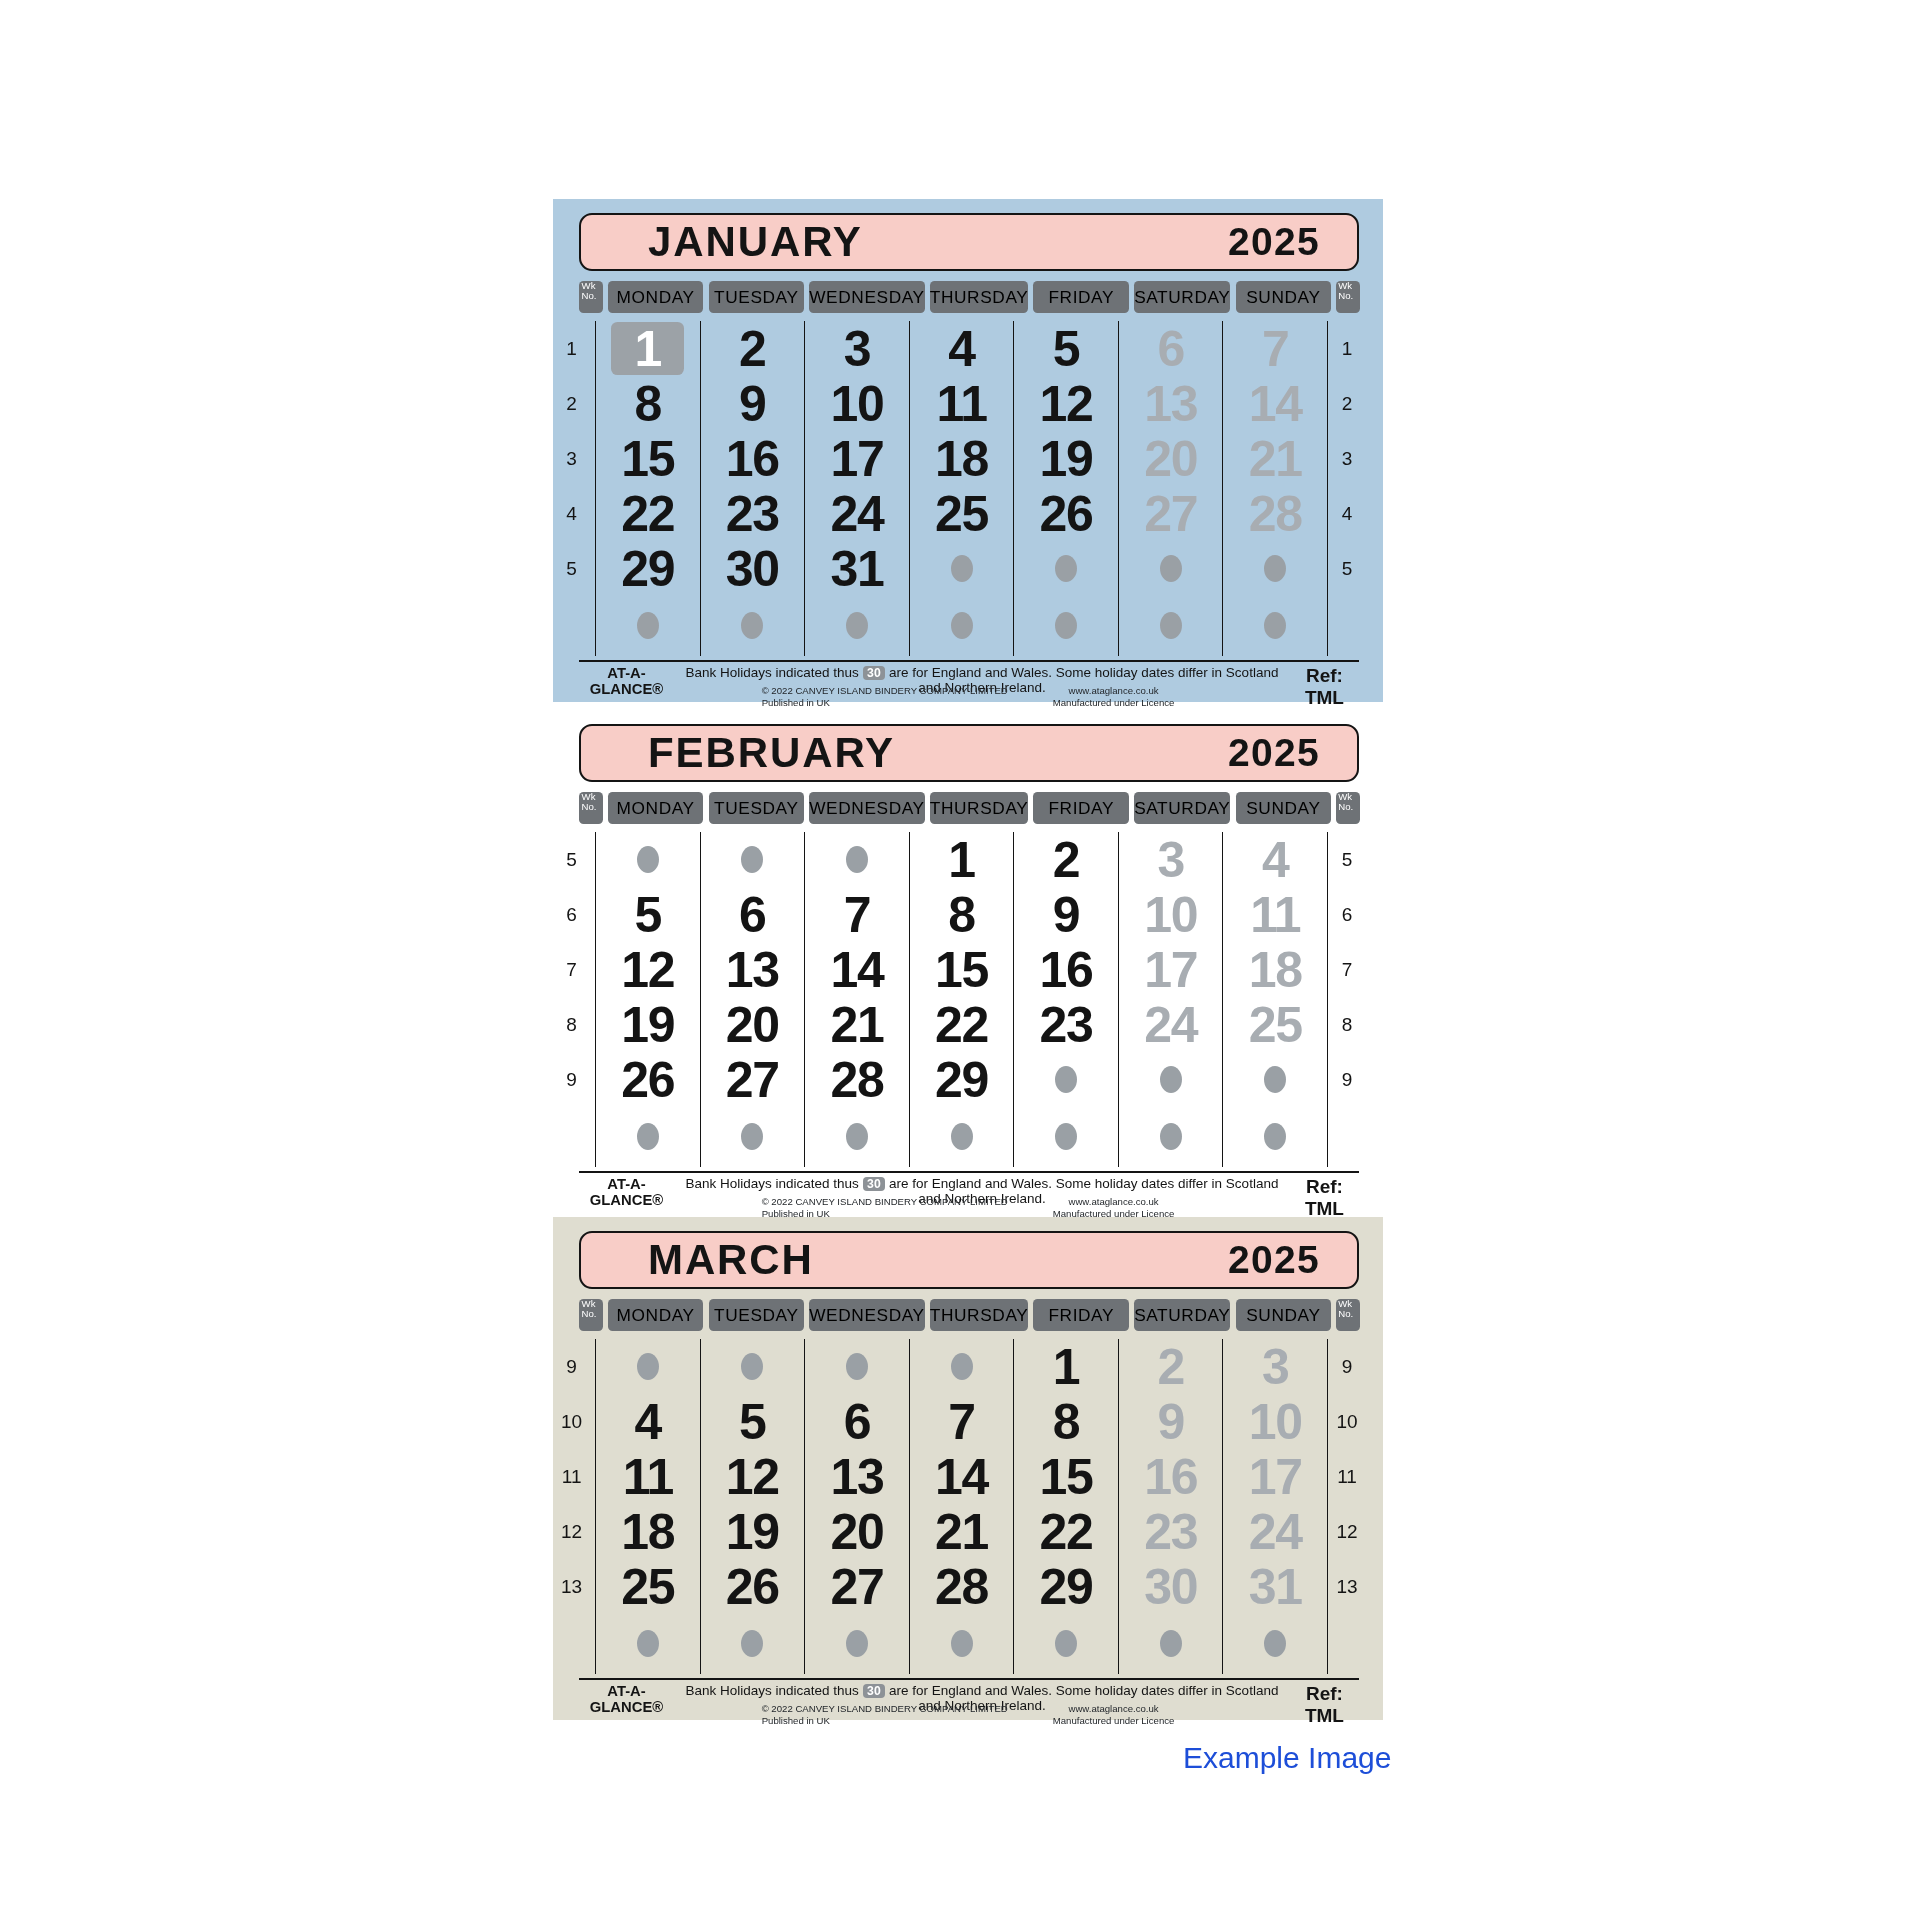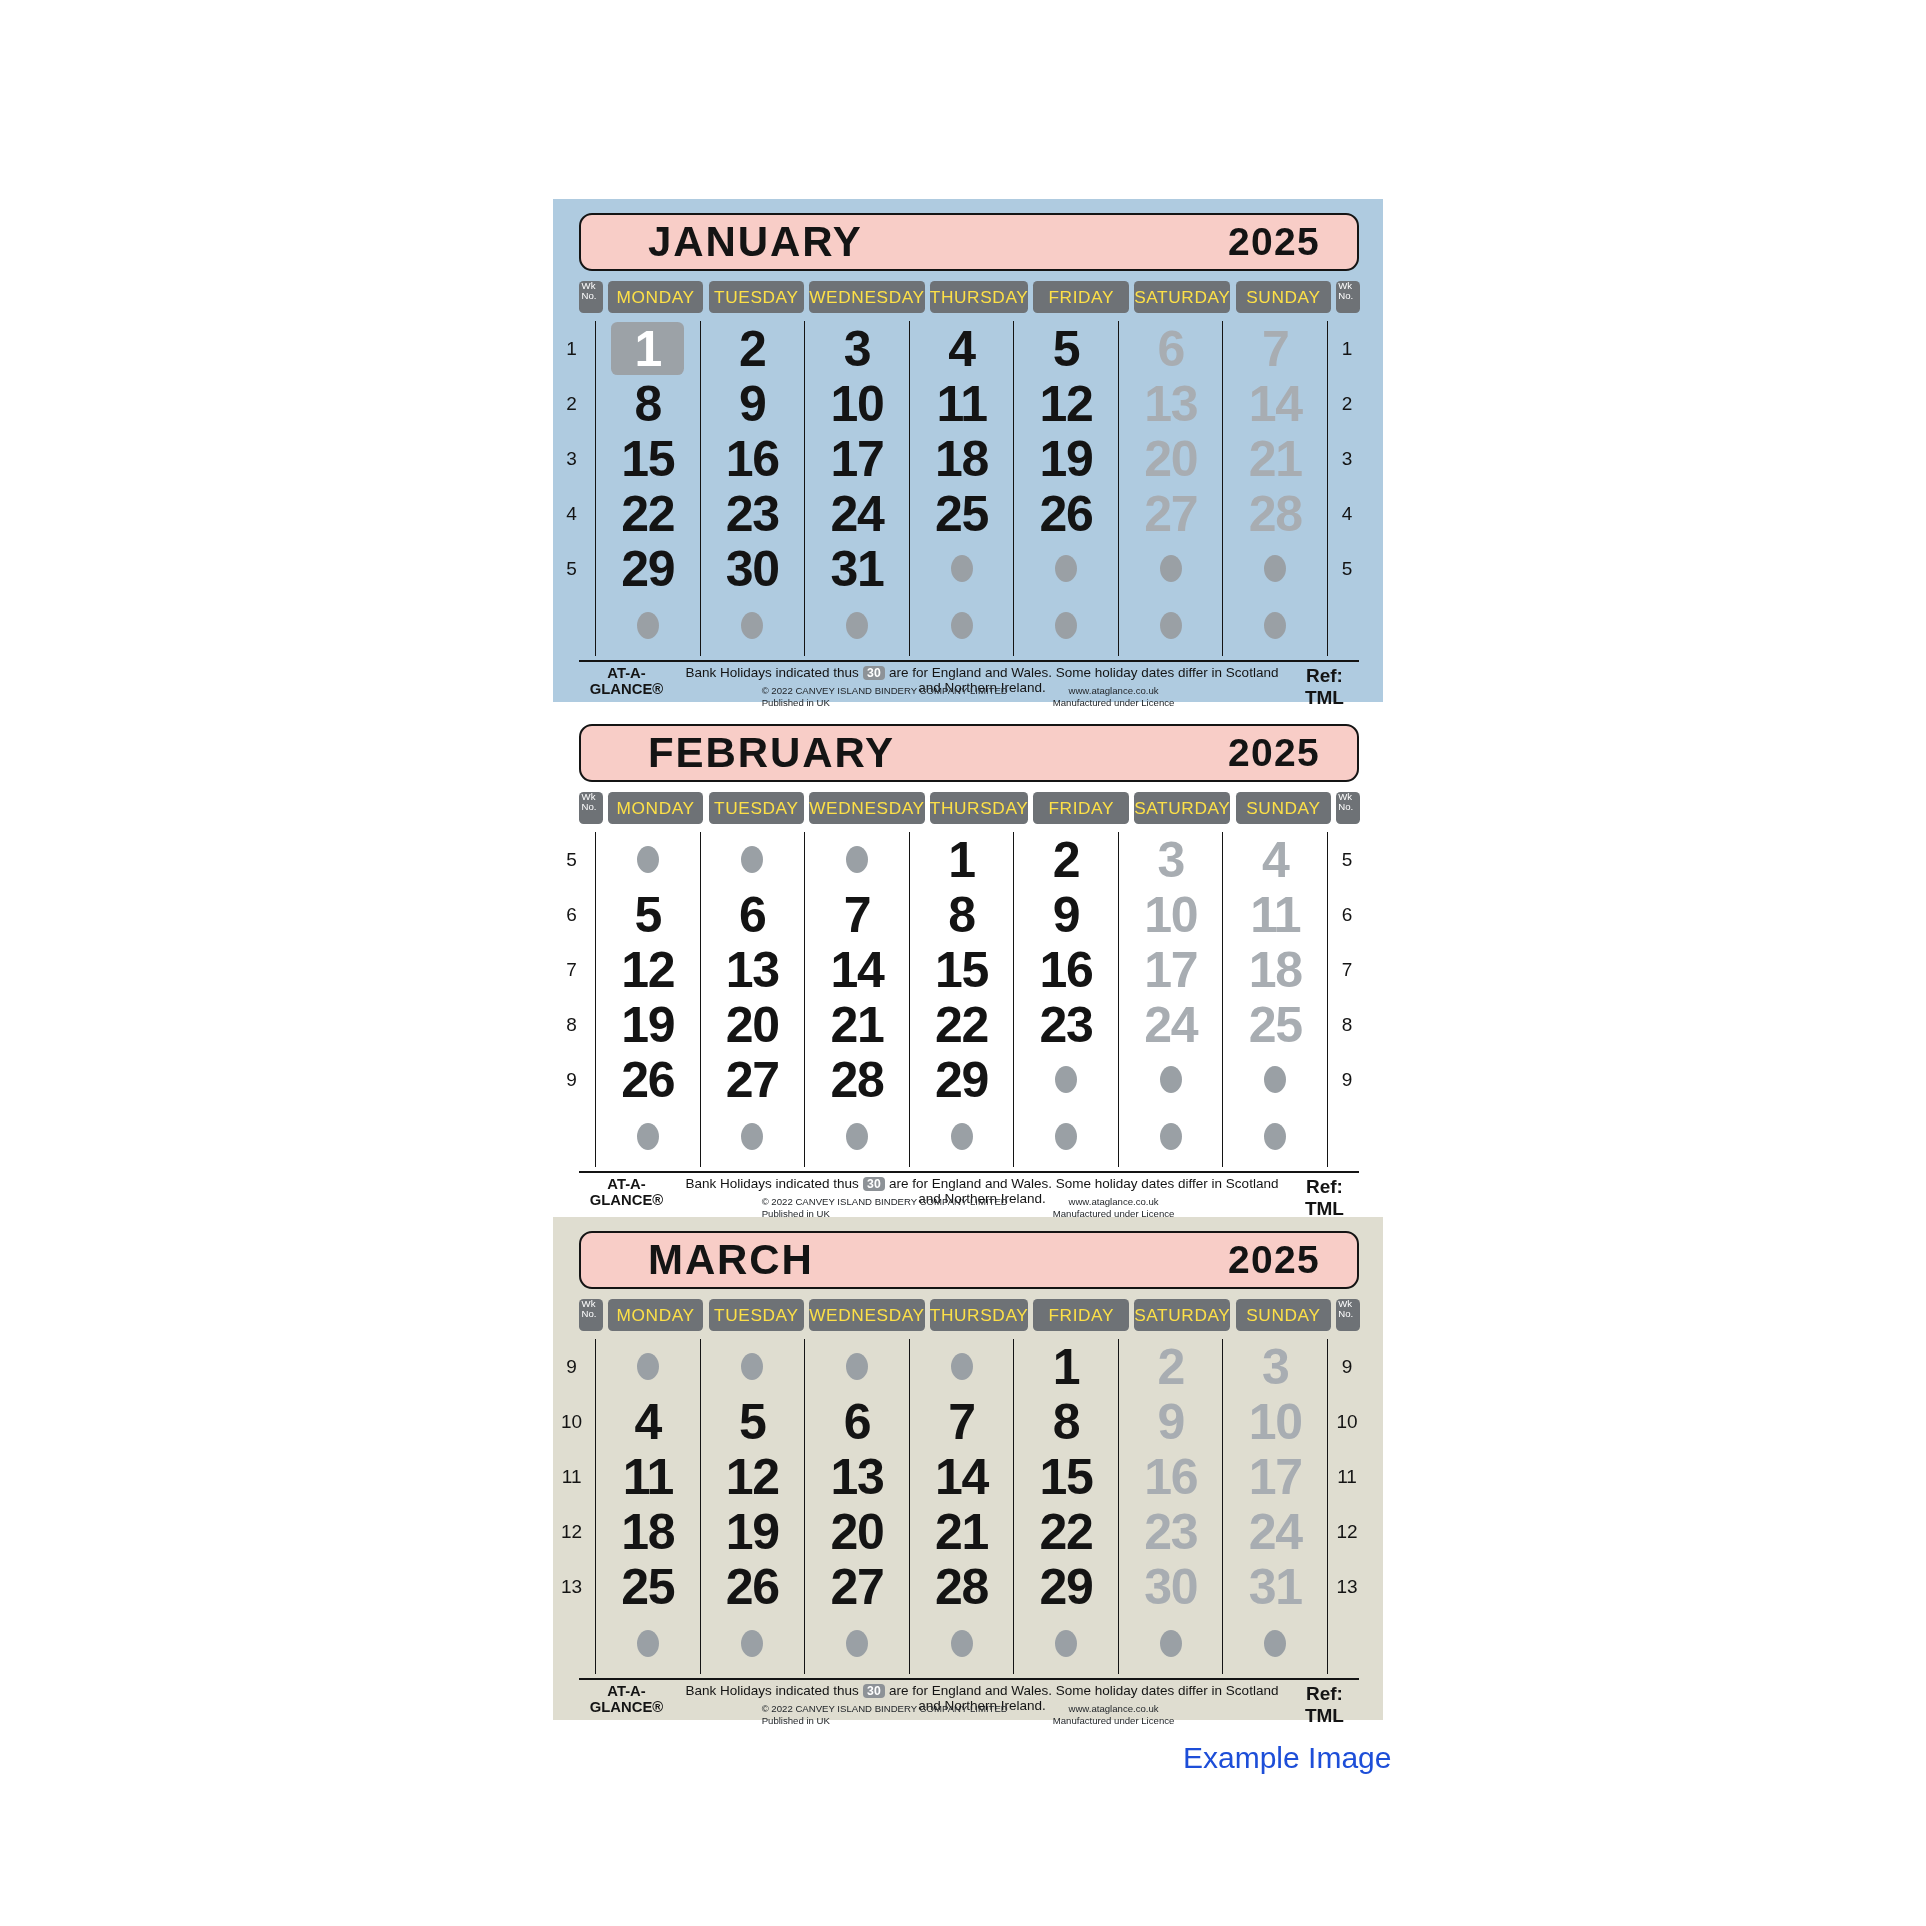--- a/index.html
+++ b/index.html
@@ -19,21 +19,21 @@
     padding:0 37px 0 67px;}
   .m-name{font-size:42px;font-weight:700;letter-spacing:1.9px;}
   .m-year{font-size:39px;font-weight:700;letter-spacing:1.3px;}
 
   .wd-row{position:absolute;left:26px;top:82px;width:781px;height:32px;
     display:flex;align-items:stretch;gap:4.5px;}
   .wk-corner{width:24.4px;background:var(--dh);color:#fff;border-radius:4.5px;
     font-size:9.6px;line-height:10.3px;display:flex;flex-direction:column;
     justify-content:flex-start;padding-left:2.6px;}
   .wd-boxes{flex:1;display:flex;gap:5.1px;}
-  .wd-box{flex:1;background:var(--dh);color:#fde047;border-radius:4.5px;
+  .wd-box{flex:1;background:var(--dh);color:#000000;border-radius:4.5px;
     display:flex;align-items:center;justify-content:center;font-size:17.3px;letter-spacing:0.6px;}
 
   .daygrid{position:absolute;left:42px;top:122px;width:733px;height:335px;display:flex;}
   .day-col{flex:1;border-left:1.9px solid var(--black);display:flex;flex-direction:column;}
   .day-col:last-child{border-right:1.9px solid var(--black);}
   .cell{height:55px;display:flex;align-items:center;justify-content:center;}
   .cell.dotrow{height:59px;}
   .num{font-size:50px;font-weight:700;letter-spacing:-1.3px;color:var(--black);}
   .num.gray{color:var(--weekend);}
   .dot{width:22px;height:27px;border-radius:50%;background:var(--dot);}

